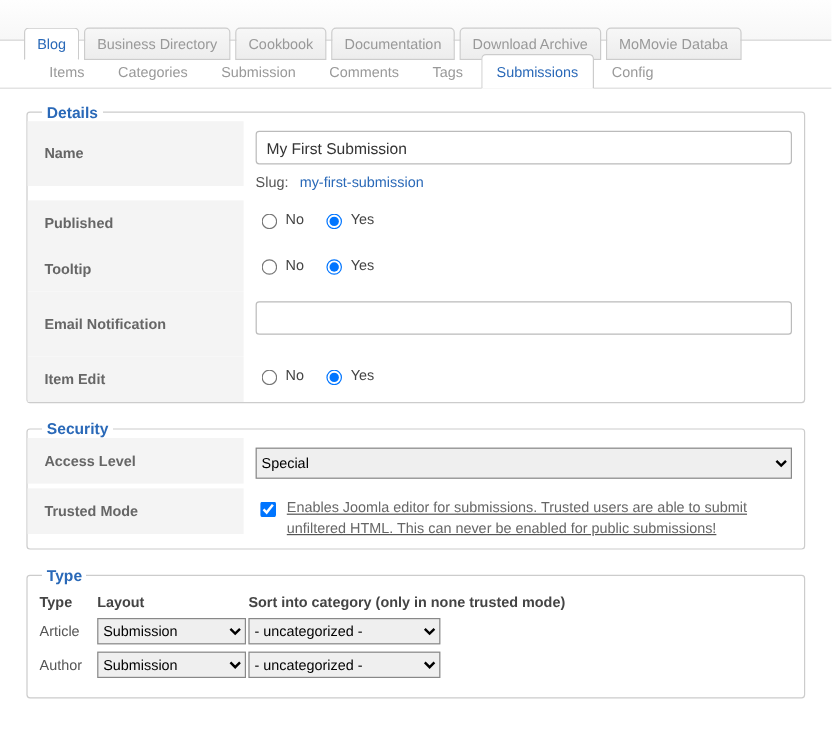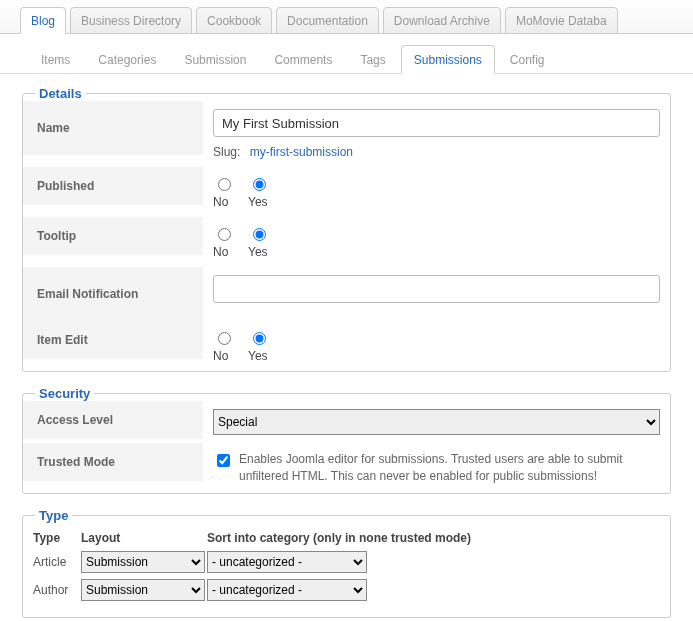--- a/index.html
+++ b/index.html
@@ -24,21 +24,21 @@
   .top-tab {
     border: 1px solid #ccc;
     border-top-left-radius: 4px;
     border-top-right-radius: 4px;
     padding: 6px 10px 5px 10px;
     margin-right: 4px;
     background: linear-gradient(#f7f7f7, #ededed);
     color: #999;
     white-space: nowrap;
     position: relative;
-    top: 1px;
+    top: 17px;
   }
   .top-tab.active {
     background: #fff;
     color: #2a69b8;
     border-bottom: 1px solid #fff;
   }
   
   .sub-tabs {
     display: flex;
     padding: 10px 0 0 28px;
@@ -112,33 +112,33 @@
   input[type=text].wide {
     width: 100%;
     height: 28px;
     border: 1px solid #bbb;
     border-radius: 3px;
     padding: 4px 8px;
     font-size: 13px;
     color: #333;
   }
   .radio-group { display: flex; gap: 14px; align-items: center; }
-  .radio-group label { display: flex; gap: 4px; color: #444; flex-direction: column; }
+  .radio-group label { display: flex; align-items: center; gap: 4px; color: #444; }
   select {
     border: 1px solid #888;
     font-size: 12px;
     height: 22px;
   }
   select.wide { width: 100%; height: 26px; }
   .note {
     font-size: 12px;
     color: #666;
     line-height: 1.4;
   }
-  .checkline { display: flex; align-items: flex-start; gap: 6px; }
+  .checkline { display: flex; align-items: flex-start; gap: 6px; text-decoration: underline; }
   
   .types-table { padding: 4px 10px 10px 10px; }
   .types-head, .types-row { display: flex; align-items: center; }
   .types-head { font-weight: bold; color: #444; margin-bottom: 6px; margin-top:4px;}
   .col-type { width: 48px; }
   .col-layout { width: 126px; }
   .col-sort { flex: 1; }
   .types-row { margin-bottom: 6px; }
   .types-row .col-layout select { width: 124px; }
   .types-row .col-sort select { width: 160px; }

